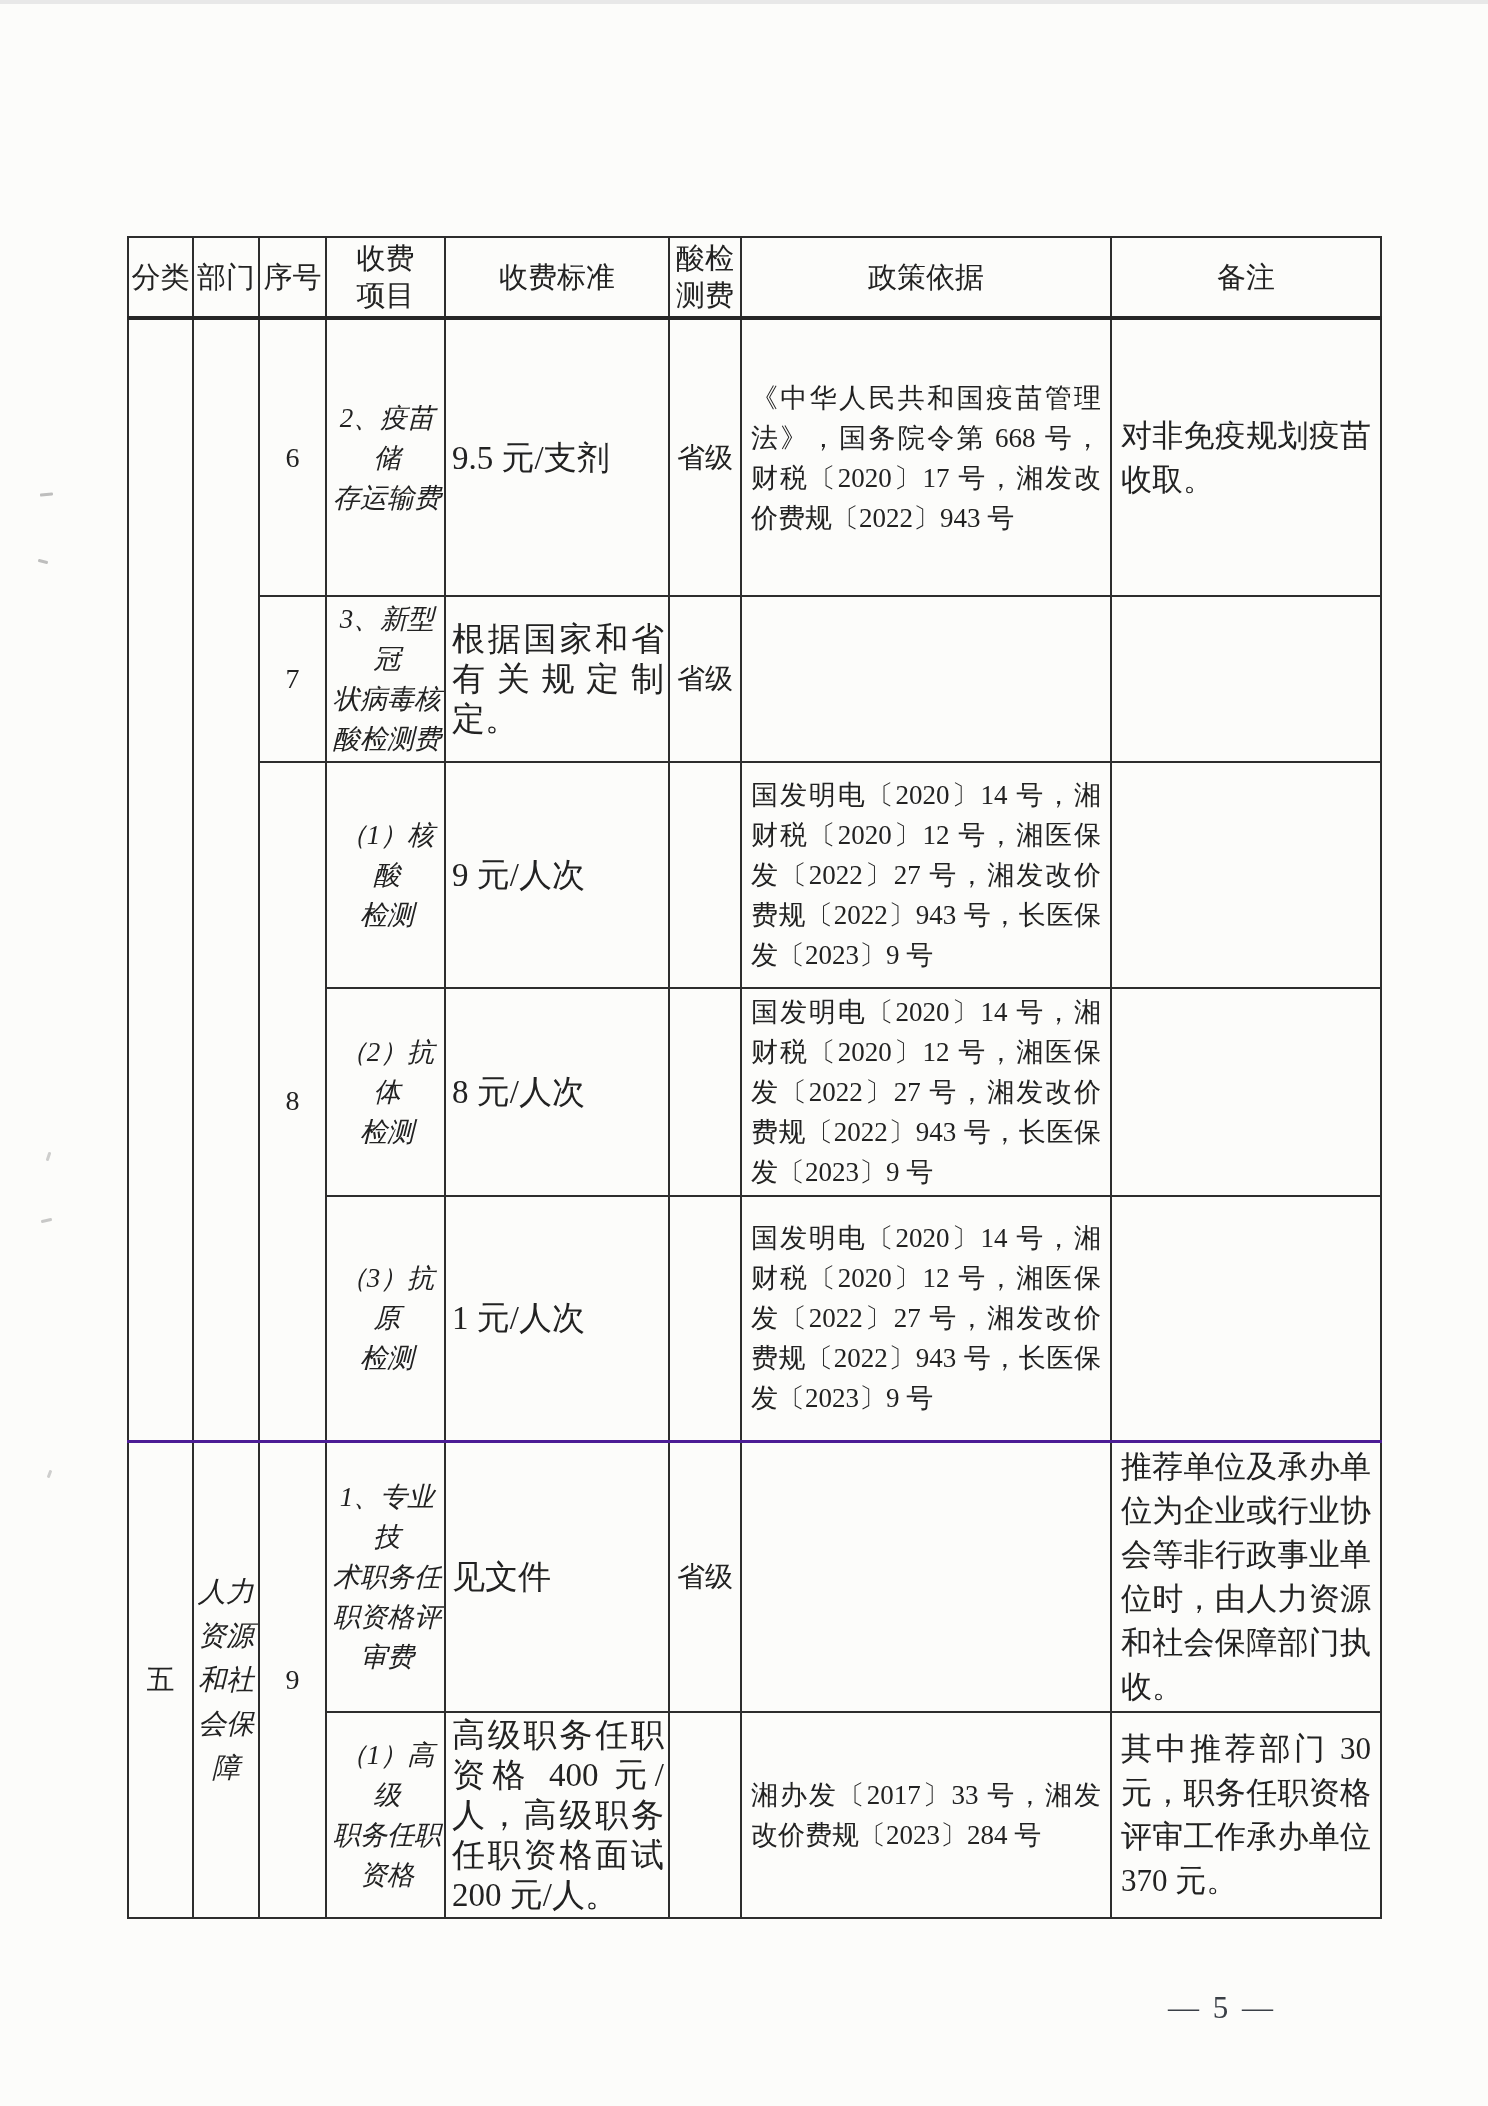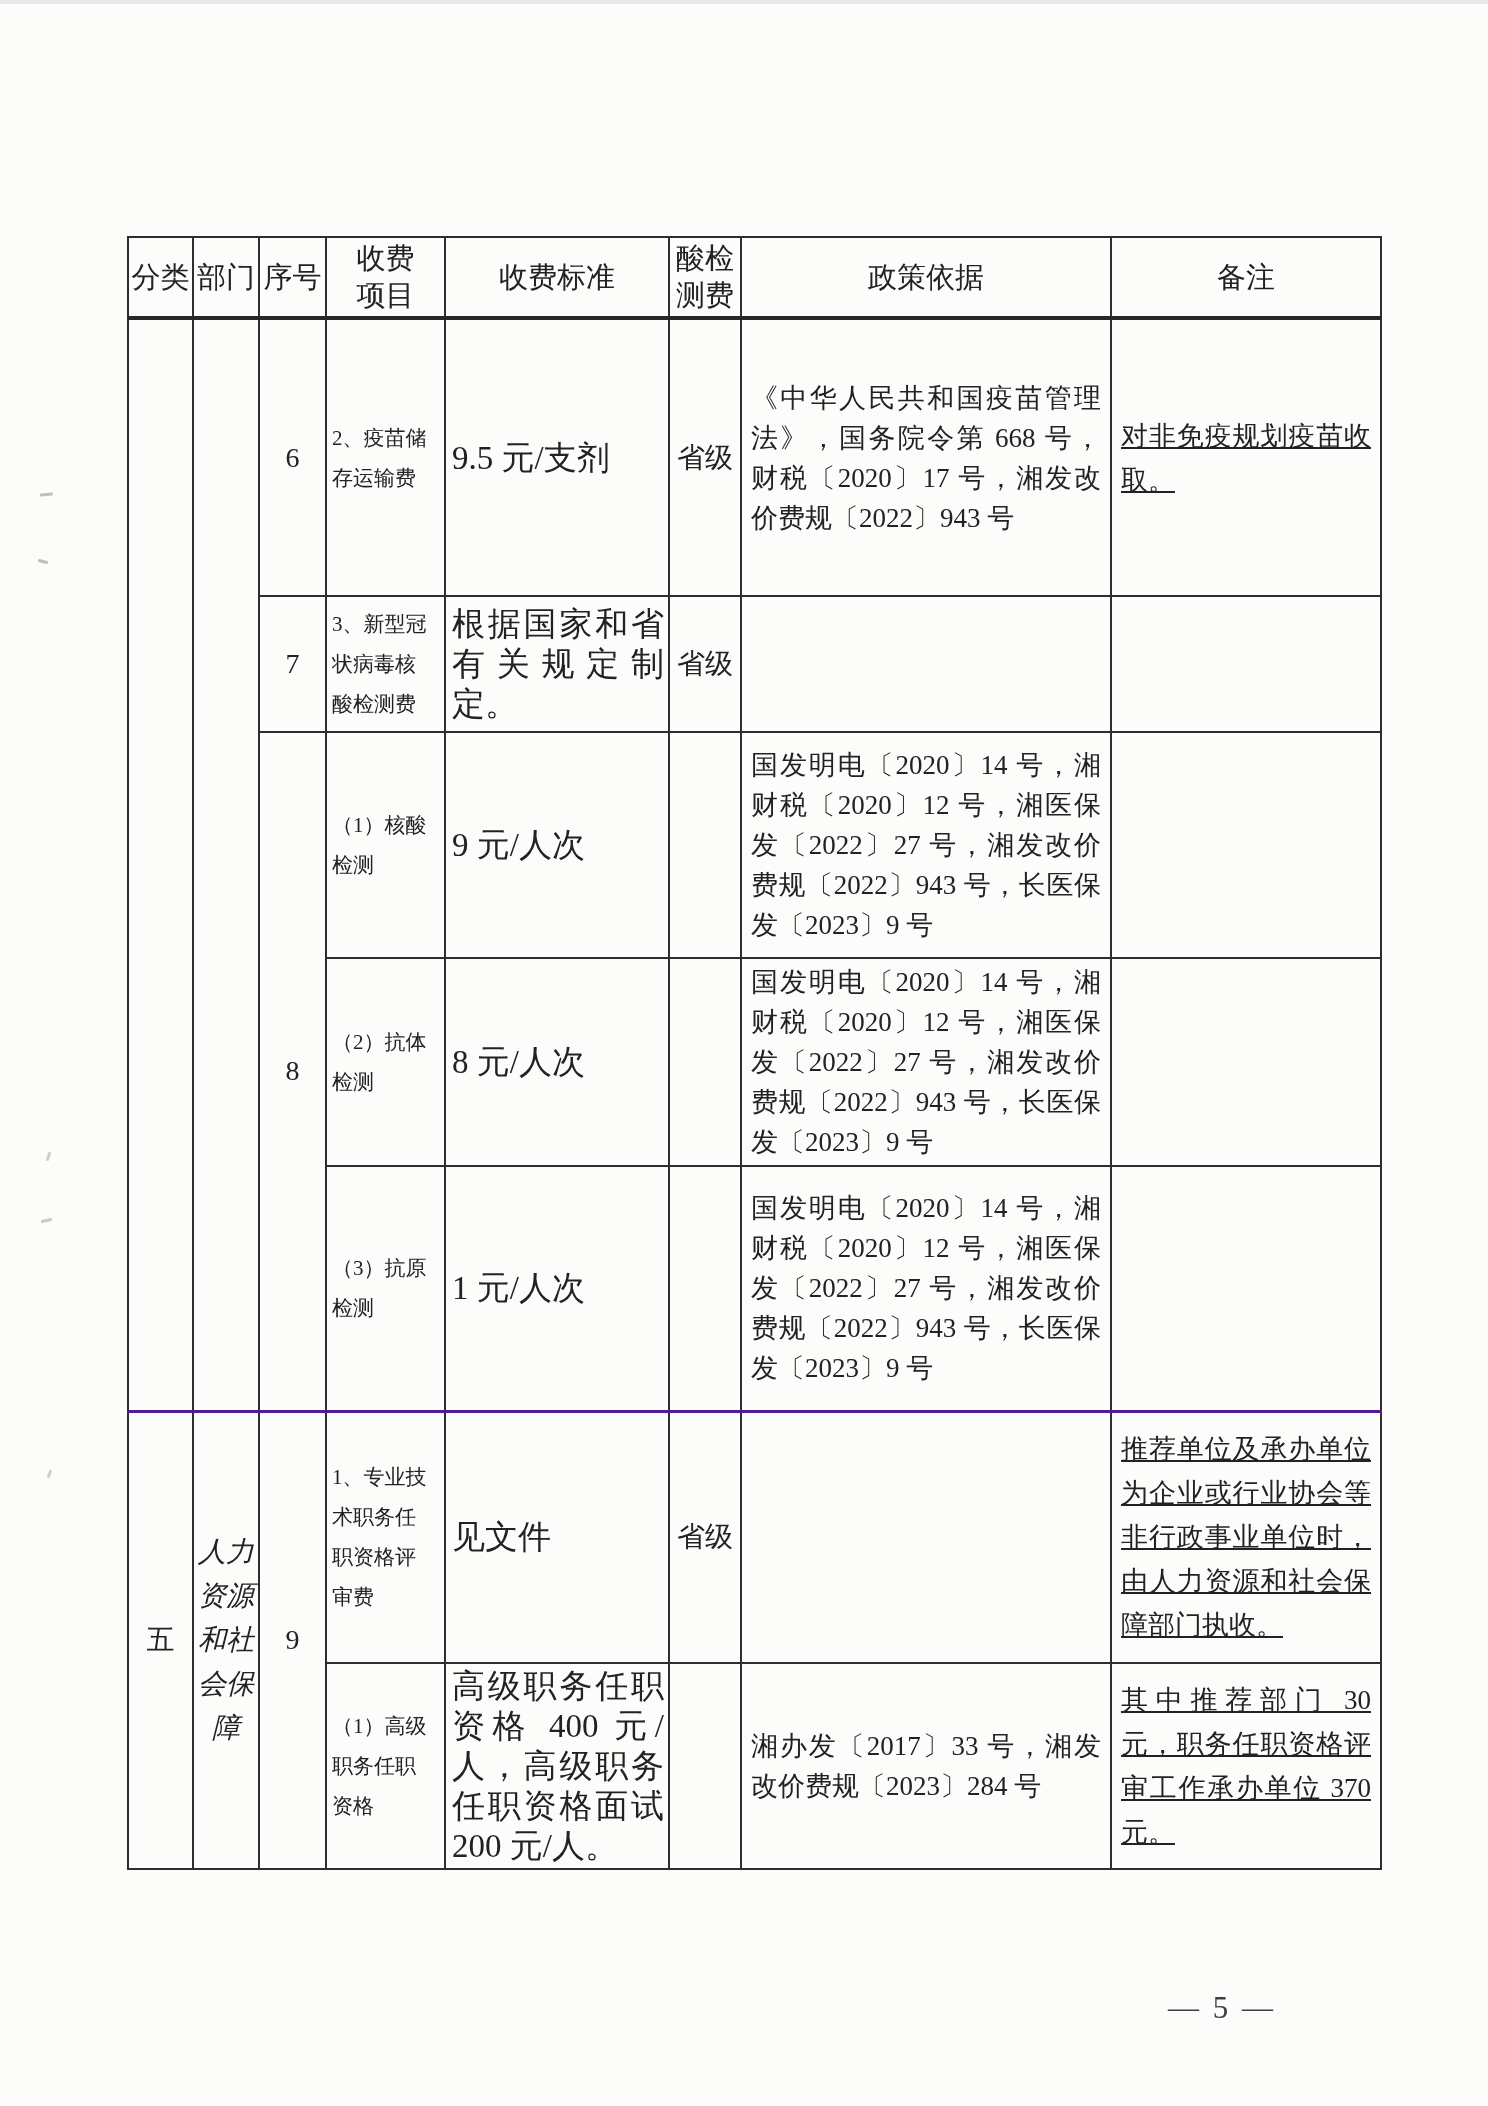--- a/index.html
+++ b/index.html
@@ -32,41 +32,41 @@
   .fee-table tr.header-row th{
     font-size:29px;
     line-height:37px;
     text-align:center;
     border-bottom:4px solid #272727;
     padding:2px 0;
   }
   .narrow-wrap{width:2.2em;margin:0 auto;display:block;}
   .cell-center{text-align:center;font-size:28px;line-height:38px;}
   .cell-item{
-    font-size:21px;line-height:40px;
+    font-size:27px;line-height:40px;
     padding:2px 2px 2px 5px;
     white-space:pre-line;
-    text-align:left;
+    text-align:center;
+    font-style:italic;
   }
   .cell-standard{
     font-size:33px;line-height:40px;
     padding:2px 4px 2px 6px;
     text-align:left;
     text-align:justify;
   }
   .cell-policy{
     font-size:27px;line-height:40px;
     padding:2px 9px;
     text-align:justify;
   }
   .cell-remark{
-    font-size:27px;line-height:44px;
+    font-size:31px;line-height:44px;
     padding:2px 9px;
     text-align:justify;
-    text-decoration:underline;
   }
   .dept-cell{font-size:28px;line-height:44px;text-align:center;font-style:italic;}
   tr.r-head{height:80px;}
   tr.r-6{height:278px;}
   tr.r-7{height:136px;}
   tr.r-81{height:226px;}
   tr.r-82{height:208px;}
   tr.r-83{height:245px;}
   tr.r-91{height:252px;}
   tr.r-92{height:141px;}

